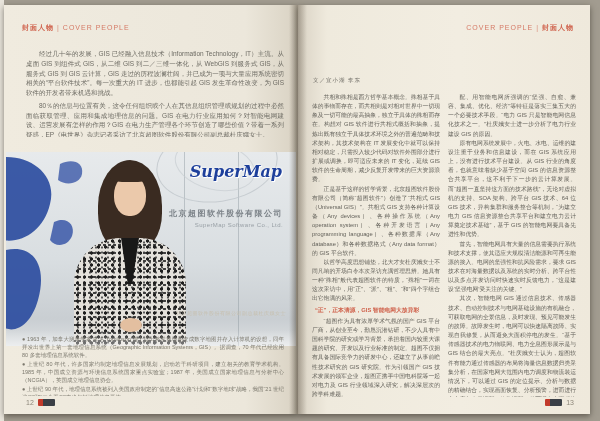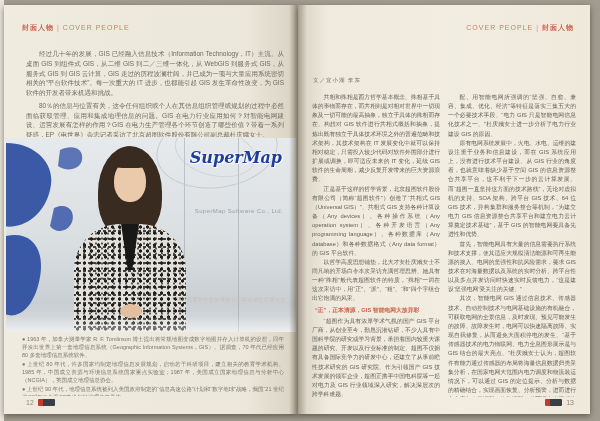--- a/index.html
+++ b/index.html
@@ -21,21 +21,21 @@
   .body-text{color:#6e6c64;text-align:justify;}
   .body-text p{margin:0 0 3px 0;text-indent:2em;}
   .intro{position:absolute;left:22px;top:44px;width:258px;height:88px;font-size:6.5px;line-height:1.5;overflow:hidden;}
   .notes{position:absolute;left:18px;top:331px;width:262px;height:60px;font-size:5.5px;line-height:1.45;color:#7b786d;text-align:justify;overflow:hidden;}
   .notes p{margin:0 0 1px 0;text-indent:0;}
   .pagenum{position:absolute;bottom:8px;font-size:7px;color:#8d877a;display:flex;align-items:center;gap:4px;}
   .pagenum-left{left:22px;}
   .pagenum-right{right:16px;}
   .logo-badge{display:inline-block;width:17px;height:7px;background:linear-gradient(90deg,#c23a2b 0 5px,#3a3f46 5px 100%);border-radius:1px;}
   
-  .photo{position:absolute;left:2px;top:133px;width:290px;height:194px;overflow:hidden;
+  .photo{position:absolute;left:2px;top:147px;width:290px;height:194px;overflow:hidden;
     background:linear-gradient(180deg,#e7eaec 0%,#d9dee1 55%,#c9ced2 86%,#dde0e2 100%);}
   .photo .seam{position:absolute;top:0;bottom:0;width:1px;background:rgba(140,150,158,.45);}
   .worldmap{position:absolute;left:-6px;top:0;height:194px;width:108px;}
   .globe-wire{position:absolute;right:18px;top:-26px;width:120px;height:74px;border:1px solid #bfc6cb;border-radius:50%;transform:rotate(-8deg);opacity:.8;}
   .globe-wire2{position:absolute;right:40px;top:-10px;width:80px;height:46px;border:1px solid #c8cdd1;border-radius:50%;transform:rotate(14deg);opacity:.7;}
   .supermap-logo{position:absolute;right:14px;top:10px;font-family:"DejaVu Serif","Liberation Serif",serif;
     font-style:italic;font-weight:bold;font-size:16px;color:#1d3f9b;
     text-shadow:0 0 3px #ffffff,1px 1px 0 #ffffff;letter-spacing:0px;}
   .company-cn{position:absolute;right:13px;top:56px;font-size:8px;font-weight:bold;color:#7a8187;letter-spacing:1.5px;}
   .company-en{position:absolute;right:13px;top:70px;font-size:6px;color:#99a0a6;letter-spacing:.4px;}
@@ -87,20 +87,21 @@
       <path d="M-4,6 C28,0 58,22 50,52 C44,78 22,92 2,88 L-4,90 Z" fill="#2d4da0" opacity="0.92"></path>
       <path d="M6,98 C32,92 48,112 38,148 C30,176 12,184 -2,172 L-4,100 Z" fill="#2d4da0" opacity="0.92"></path>
       <path d="M54,70 C66,64 76,72 72,84 C68,94 56,96 50,88 Z" fill="#3a57a8" opacity="0.85"></path>
       <path d="M60,12 C72,6 84,10 82,22 C80,32 66,34 58,28 Z" fill="#3a57a8" opacity="0.8"></path>
     </svg>
     <div class="seam" style="left:178px"></div>
     <div class="seam" style="left:232px"></div>
     <div class="globe-wire"></div>
     <div class="globe-wire2"></div>
     <div class="supermap-logo">SuperMap</div>
+    <div class="company-cn">北京超图软件股份有限公司</div>
     <div class="company-en">SuperMap Software Co., Ltd.</div>
     <div class="hair"></div>
     <div class="face"></div>
     <div class="fringe"></div>
     <div class="blouse"></div>
     <div class="scarf"></div>
     <div class="hands"></div>
     <div class="photo-caption">北京超图软件股份有限公司副总裁杜庆娥女士</div>
     <div class="photo-floor"></div>
   </div>

